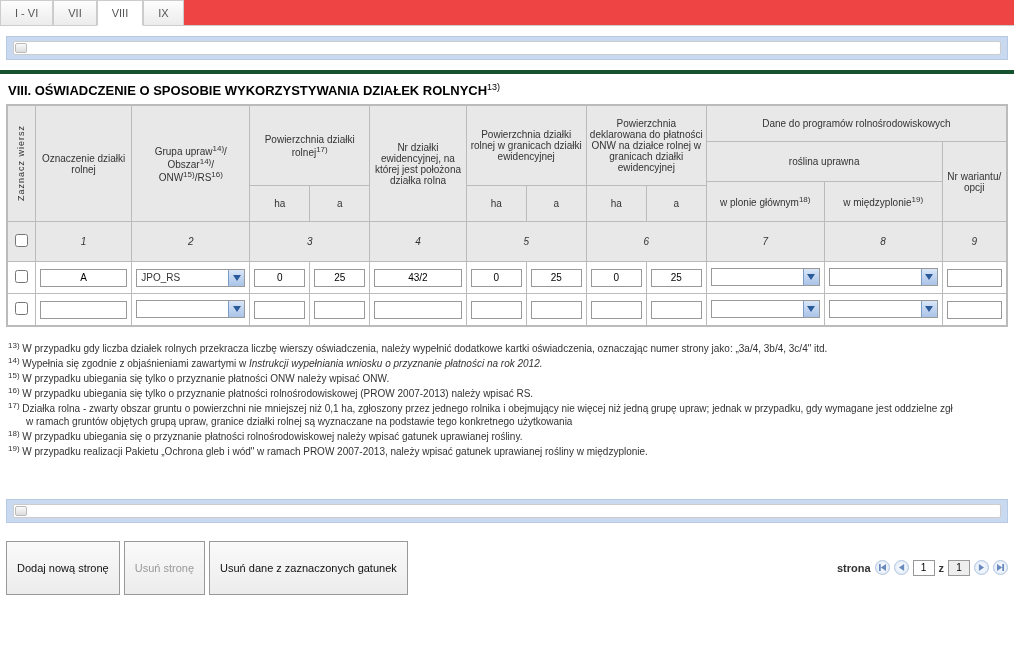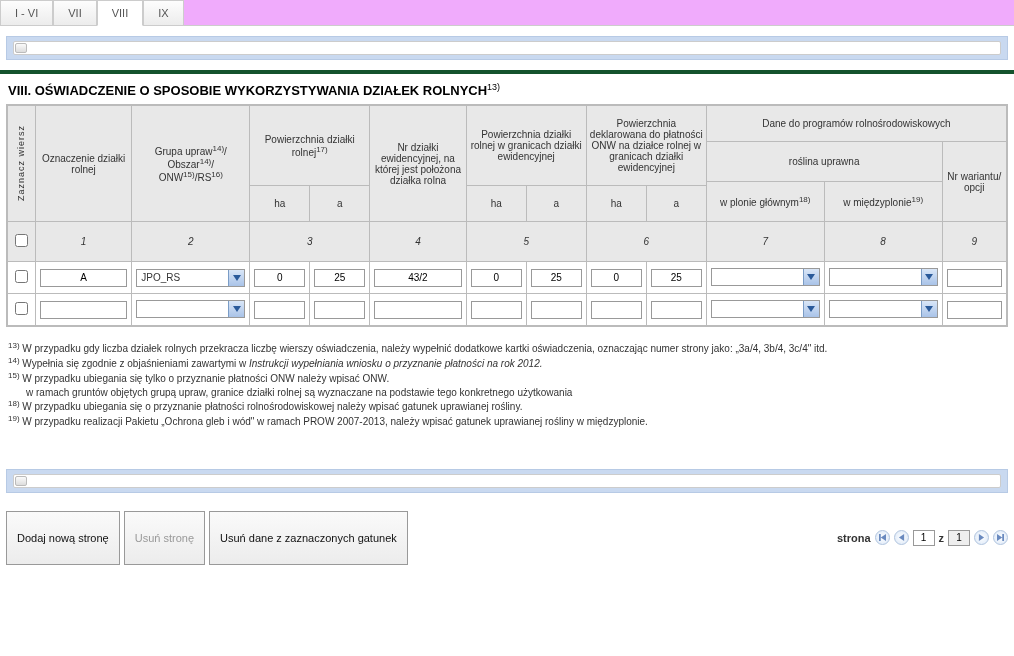--- a/index.html
+++ b/index.html
@@ -1,18 +1,18 @@
 <!DOCTYPE html>
 <html><head>
 <meta charset="utf-8">
 <style>
   * { box-sizing: border-box; margin: 0; padding: 0; }
   body { font-family: Arial, sans-serif; font-size: 11px; color: #333; background: #fff; width: 1014px; }
   
-  .tabs { display: flex; background: #f0abfc; border-bottom: 1px solid #ccc; }
+  .tabs { display: flex; background: #ef4444; border-bottom: 1px solid #ccc; }
   .tab { padding: 6px 14px; border: 1px solid #ccc; border-bottom: none; background: linear-gradient(#fdfdfd, #ececec); font-size: 11px; color: #555; cursor: pointer; }
   .tab.active { background: #fff; border-bottom: 1px solid #fff; margin-bottom: -1px; }
   
   .blue-bar { background: #c9d9f0; border: 1px solid #b7cae5; margin: 10px 6px; padding: 4px 6px; }
   .track { height: 14px; background: #fff; border: 1px solid #ccc; border-radius: 2px; position: relative; }
   .thumb { position: absolute; left: 1px; top: 1px; width: 12px; height: 10px; background: linear-gradient(#fafafa,#ddd); border: 1px solid #bbb; border-radius: 2px; }
   
   .section-title { font-size: 13px; font-weight: bold; padding: 8px 8px 6px 8px; color: #000; border-top: 4px solid #14532d;}
   .section-title sup { font-size: 9px; font-weight: normal; }
   
@@ -224,20 +224,22 @@
       <td class="body-cell"><input class="txt" value="" style=""></td>
     </tr>
   </tbody>
 </table>
 </div>
 
 <div class="footnotes">
   <div><sup>13)</sup> <span>W przypadku gdy liczba działek rolnych przekracza liczbę wierszy oświadczenia, należy wypełnić dodatkowe kartki oświadczenia, oznaczając numer strony jako: „3a/4, 3b/4, 3c/4" itd.</span></div>
   <div><sup>14)</sup> <span>Wypełnia się zgodnie z objaśnieniami zawartymi w </span><em>Instrukcji wypełniania wniosku o przyznanie płatności na rok 2012.</em></div>
   <div><sup>15)</sup> <span>W przypadku ubiegania się tylko o przyznanie płatności ONW należy wpisać ONW.</span></div>
+  <div><sup>16)</sup> <span>W przypadku ubiegania się tylko o przyznanie płatności rolnośrodowiskowej (PROW 2007-2013) należy wpisać RS.</span></div>
+  <div><sup>17)</sup> <span>Działka rolna - zwarty obszar gruntu o powierzchni nie mniejszej niż 0,1 ha, zgłoszony przez jednego rolnika i obejmujący nie więcej niż jedną grupę upraw; jednak w przypadku, gdy wymagane jest oddzielne zgł</span></div>
   <div style="padding-left:18px;"><span>w ramach gruntów objętych grupą upraw, granice działki rolnej są wyznaczane na podstawie tego konkretnego użytkowania</span></div>
   <div><sup>18)</sup> <span>W przypadku ubiegania się o przyznanie płatności rolnośrodowiskowej należy wpisać gatunek uprawianej rośliny.</span></div>
   <div><sup>19)</sup> <span>W przypadku realizacji Pakietu „Ochrona gleb i wód" w ramach PROW 2007-2013, należy wpisać gatunek uprawianej rośliny w międzyplonie.</span></div>
 </div>
 
 <div class="blue-bar">
   <div class="track">
     <div class="thumb"></div>
   </div>
 </div>

